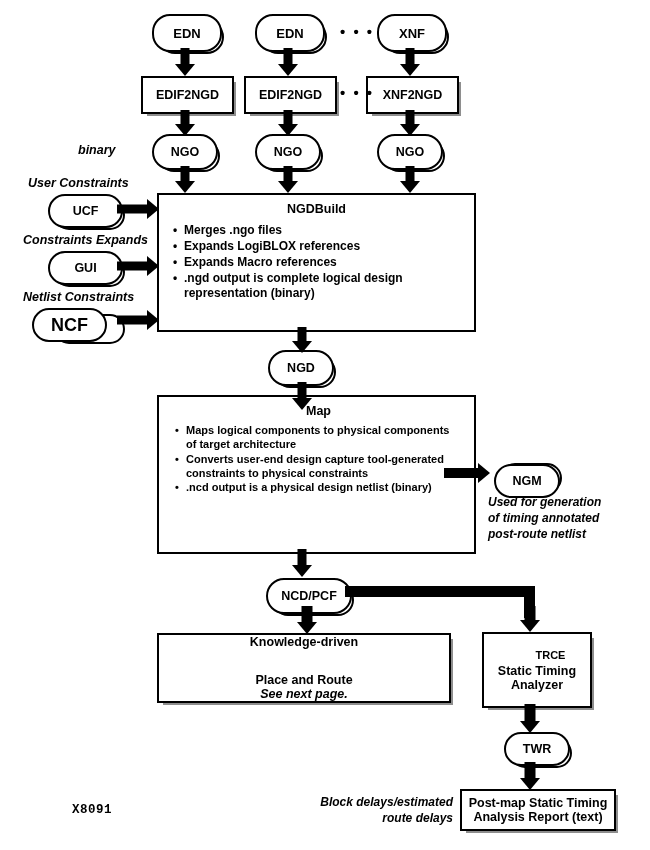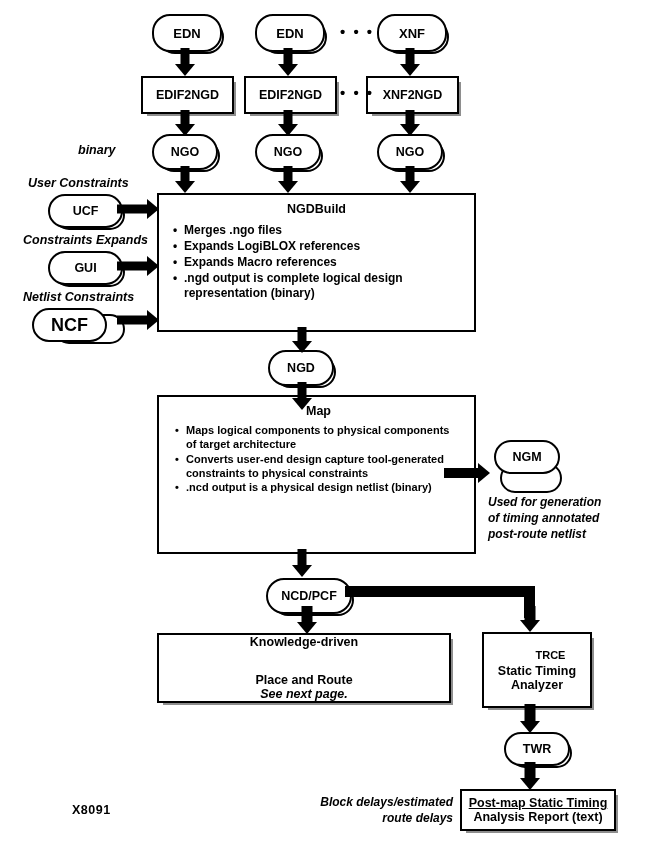--- a/index.html
+++ b/index.html
@@ -216,21 +216,21 @@
       <li>.ncd output is a physical design netlist (binary)</li>
     </ul>
   </div>
 
   <div class="arrow-right" style="left:444px;top:463px;width:46px;height:20px;">
     <div class="shaft" style="width:36px;height:10px;"></div>
       <div class="head"></div>
   </div>
 
   <div class="shadow pill abs" style="left:500px;top:463px;width:62px;height:30px;"></div>
-  <div class="pill" style="left:494px;top:440px;width:62px;height:30px;font-size:12.5px;">
+  <div class="pill" style="left:494px;top:464px;width:62px;height:30px;font-size:12.5px;">
     <span>NGM</span>
   </div>
   <div class="lbl it nowrap" style="left:488px;top:494px;font-size:12px;line-height:1.35;">Used for generation
 of timing annotated
 post-route netlist</div>
 
   <div class="arrow-down" style="left:292px;top:549px;width:20px;height:28px;">
     <div class="shaft" style="width:9px;height:18px;"></div>
       <div class="head"></div>
   </div>
@@ -275,22 +275,22 @@
   <div class="pill" style="left:504px;top:732px;width:62px;height:30px;font-size:12.5px;">
     <span>TWR</span>
   </div>
   <div class="arrow-down" style="left:519px;top:762px;width:22px;height:28px;">
     <div class="shaft" style="width:11px;height:16px;"></div>
       <div class="head"></div>
   </div>
 
   <div class="shadow abs" style="left:466px;top:795px;width:152px;height:38px;"></div>
   <div class="box center" style="left:460px;top:789px;width:152px;height:38px;">
-    <div style="font-size:12.5px;font-weight:bold;text-decoration:underline;">Post-map Static Timing</div>
+    <div style="font-size:12.5px;font-weight:bold;">Post-map Static Timing</div>
     <div style="font-size:12.5px;font-weight:bold;">Analysis Report (text)</div>
   </div>
 
   <div class="lbl it nowrap" style="left:293px;top:794px;width:160px;text-align:right;font-size:12px;line-height:1.35;">Block delays/estimated
 route delays</div>
 
-  <div class="lbl" style="left:72px;top:803px;font-size:12.5px;letter-spacing:0.5px;">X8091</div>
+  <div class="lbl" style="left:72px;top:803px;font-size:12.5px;letter-spacing:0.5px;font-family:Liberation Mono, monospace;">X8091</div>
 
 </div>
 
 </body></html>

